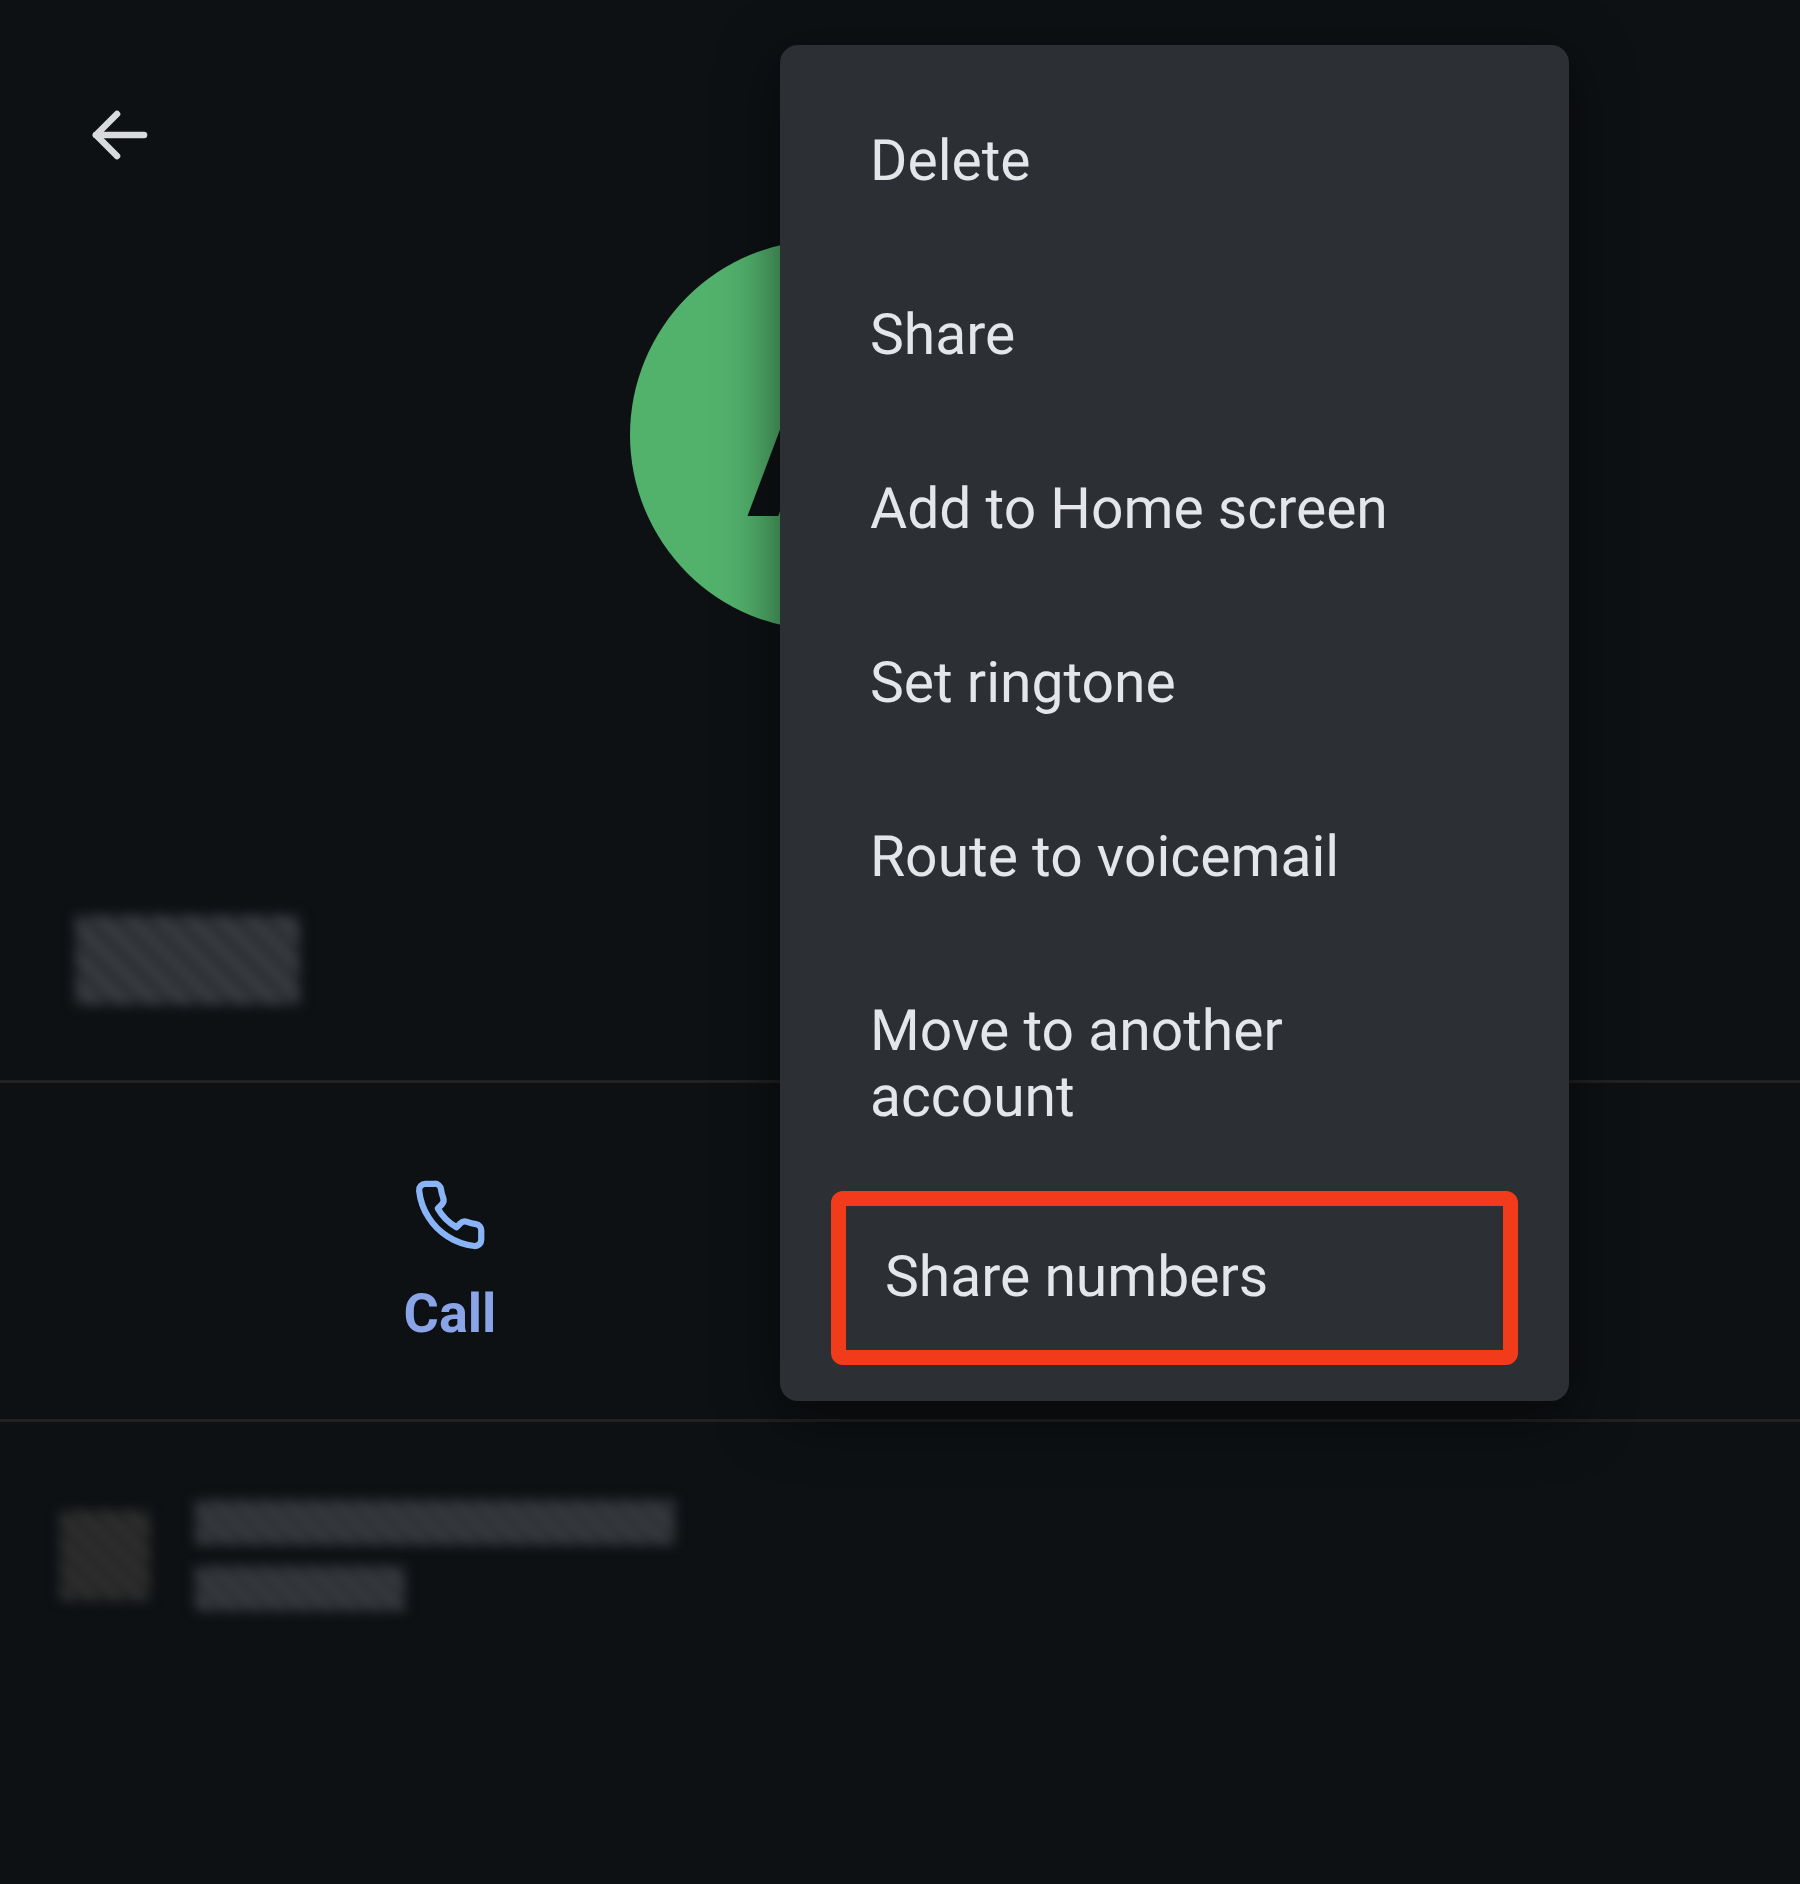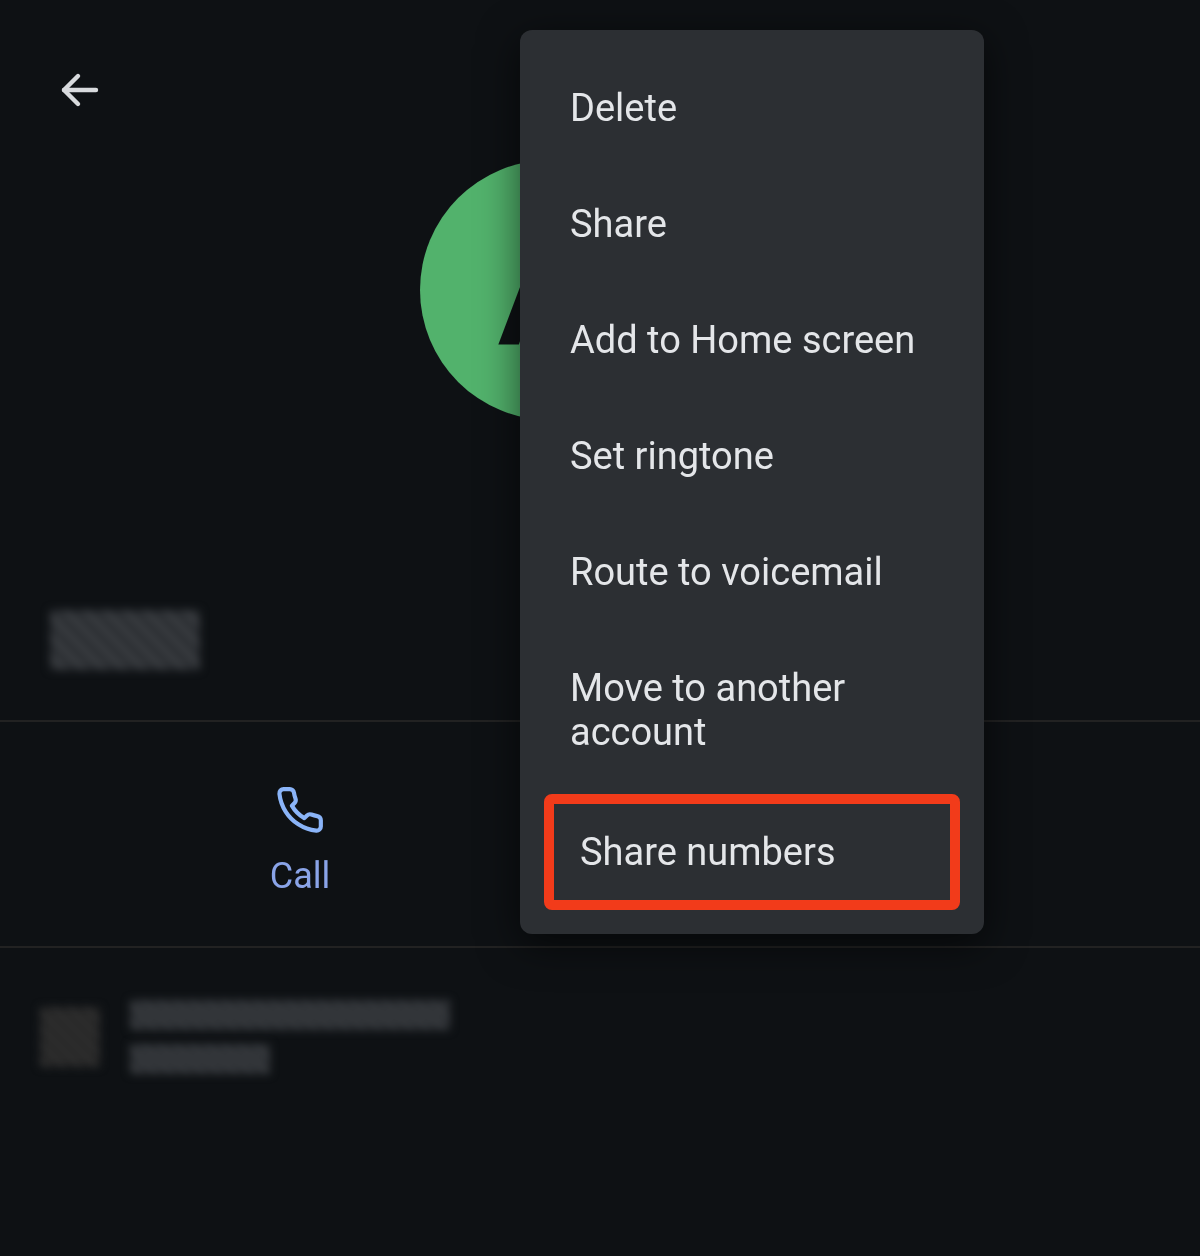--- a/index.html
+++ b/index.html
@@ -87,20 +87,21 @@
     display: flex;
   }
   .action {
     flex: 1;
     display: flex;
     flex-direction: column;
     align-items: center;
     justify-content: center;
     color: #8ab4f8;
     cursor: pointer;
+    font-weight: bold;
   }
   .action-icon {
     width: 54px;
     height: 54px;
     margin-bottom: 18px;
     display: flex;
     align-items: center;
     justify-content: center;
   }
   .action-label {
@@ -131,24 +132,24 @@
     background: linear-gradient(45deg,#2a2d31 25%,#3a3d41 25%,#3a3d41 50%,#2a2d31 50%,#2a2d31 75%,#3a3d41 75%);
     background-size: 16px 16px;
     filter: blur(4px);
   }
 
   
   .menu {
     position: absolute;
     top: 30px;
     left: 520px;
-    width: 464px;
+    width: 526px;
     background: #2c2f33;
     border-radius: 12px;
-    padding: 20px 6px;
+    padding: 20px 16px;
     box-shadow: 0 10px 40px rgba(0,0,0,0.6);
   }
   .menu-item {
     padding: 36px 44px;
     font-size: 38px;
     color: #e4e6e9;
     cursor: pointer;
     position: relative;
   }
   .menu-item.highlighted {

